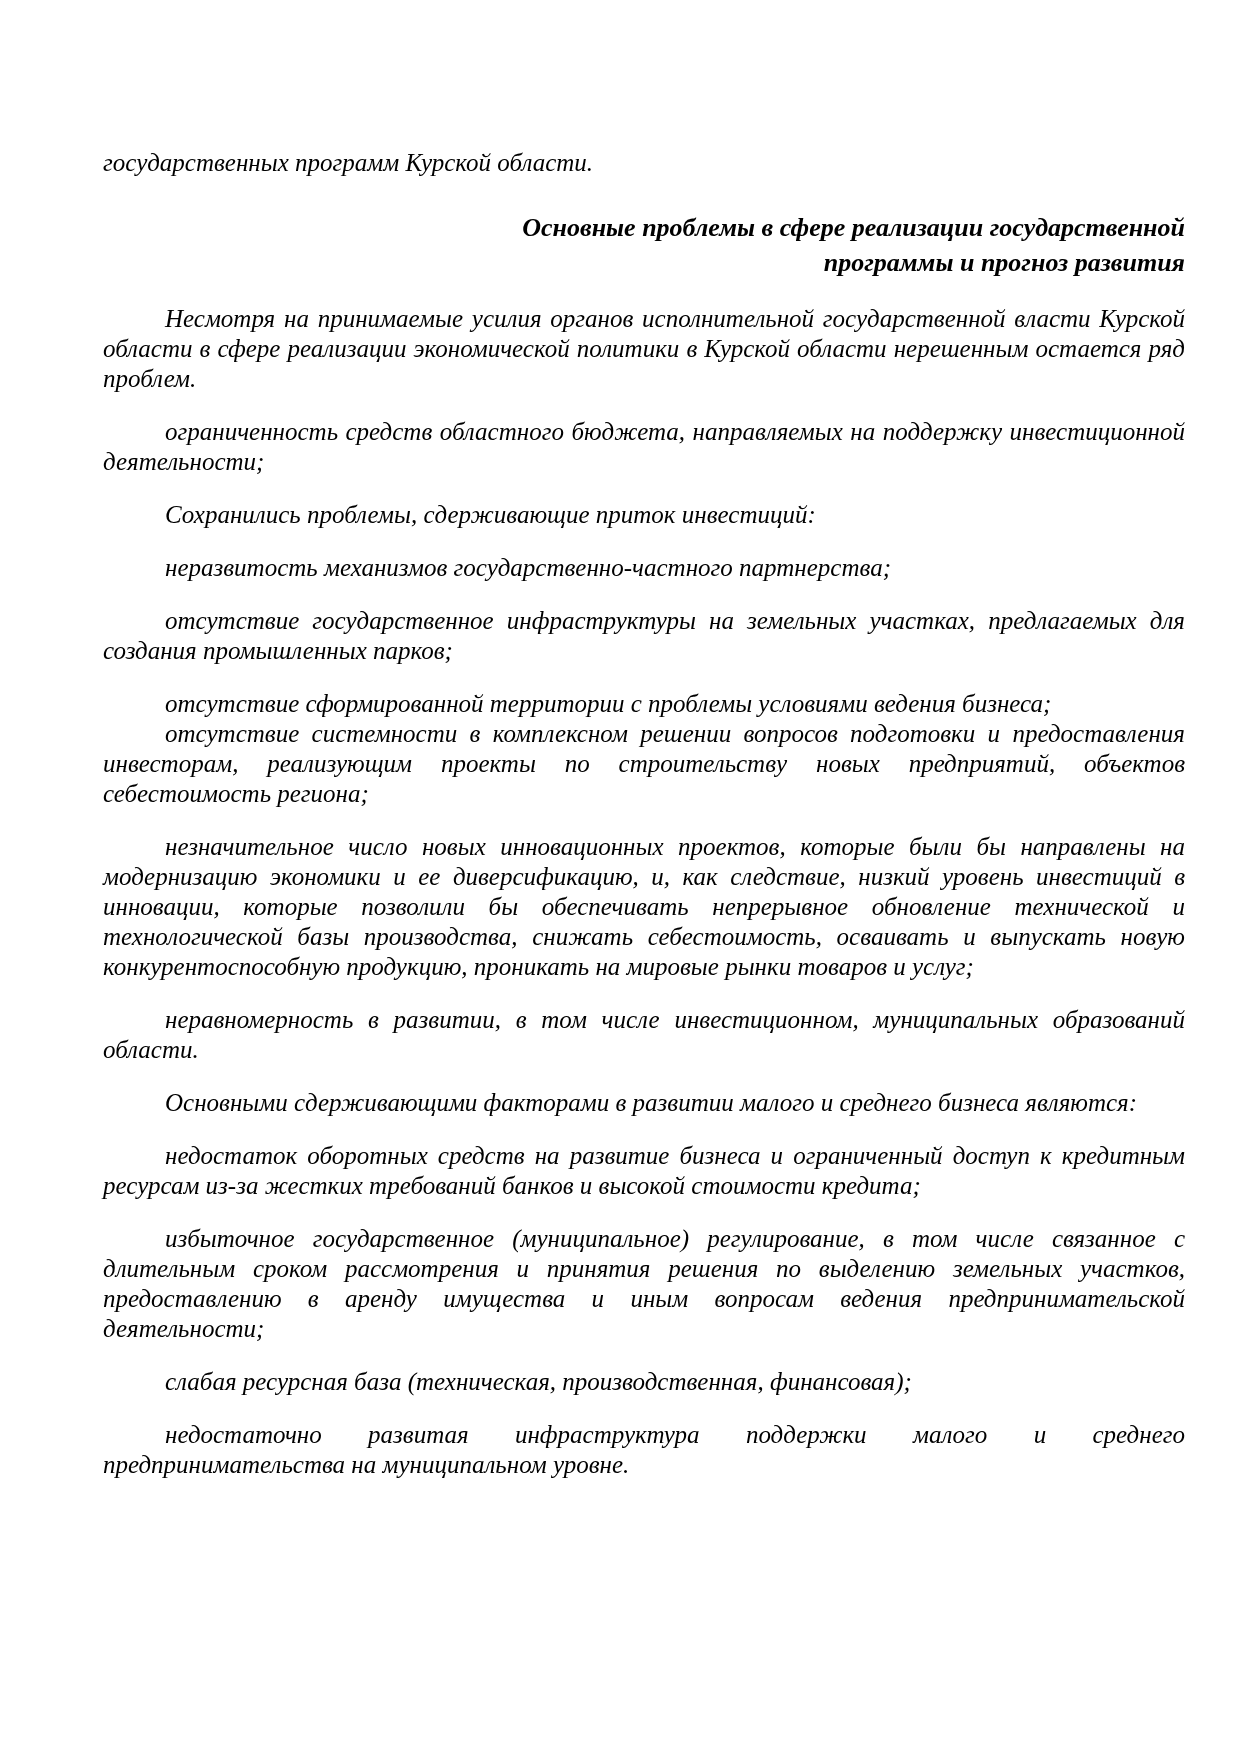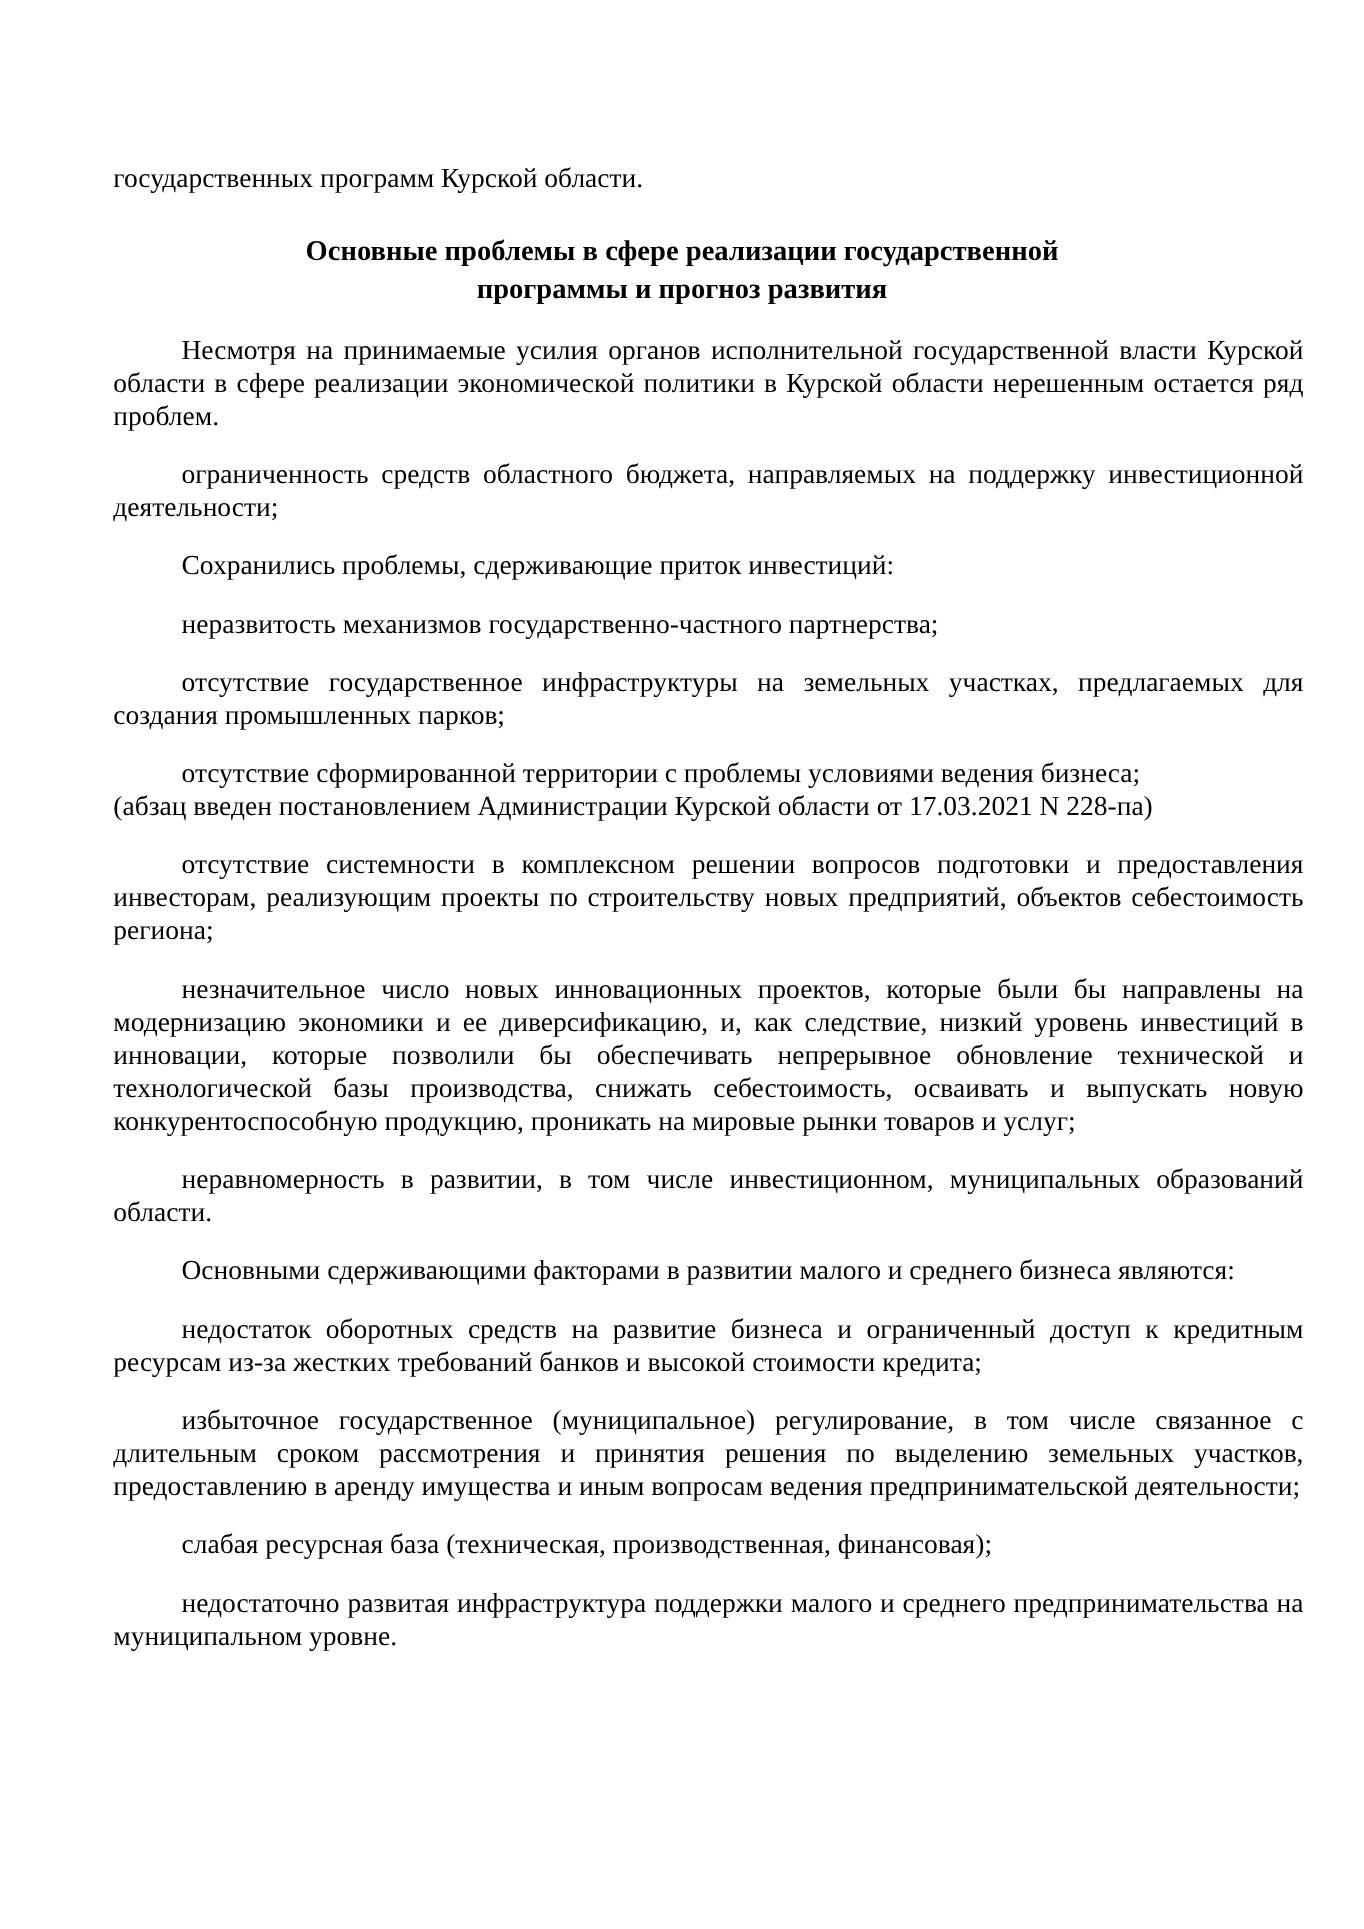--- a/index.html
+++ b/index.html
@@ -14,32 +14,33 @@
     font-family: "Liberation Serif", "DejaVu Serif", serif;
     font-size: 25px;
     overflow: hidden;
   }
   .page {
     box-sizing: border-box;
     width: 1240px;
     height: 1482px;
     padding: 148px 55px 40px 103px;
     background: #ffffff;
+    font-style: italic;
   }
   .lead-line {
     line-height: 30px;
     margin: 0 0 32px 0;
     text-align: left;
     text-indent: 0;
   }
   .heading {
     font-weight: bold;
     font-size: 26px;
     line-height: 35px;
-    text-align: center;
+    text-align: right;
     margin: 0 0 24px -48px; 
   }
   .heading div { white-space: nowrap; }
   p.body-par {
     margin: 0 0 23px 0;
     line-height: 30px;
     text-align: justify;
     text-indent: 62px;
   }
   p.tight {
@@ -63,21 +64,20 @@
     <div>Основные проблемы в сфере реализации государственной</div>
     <div>программы и прогноз развития</div>
   </div>
 
   <p class="body-par">Несмотря на принимаемые усилия органов исполнительной государственной власти Курской области в сфере реализации экономической политики в Курской области нерешенным остается ряд проблем.</p>
   <p class="body-par">ограниченность средств областного бюджета, направляемых на поддержку инвестиционной деятельности;</p>
   <p class="body-par">Сохранились проблемы, сдерживающие приток инвестиций:</p>
   <p class="body-par">неразвитость механизмов государственно-частного партнерства;</p>
   <p class="body-par">отсутствие государственное инфраструктуры на земельных участках, предлагаемых для создания промышленных парков;</p>
   <p class="body-par tight">отсутствие сформированной территории с проблемы условиями ведения бизнеса;</p>
-  <p class="note">(абзац введен постановлением Администрации Курской области от 17.03.2021 N 228-па)</p>
   <p class="body-par">отсутствие системности в комплексном решении вопросов подготовки и предоставления инвесторам, реализующим проекты по строительству новых предприятий, объектов себестоимость региона;</p>
   <p class="body-par">незначительное число новых инновационных проектов, которые были бы направлены на модернизацию экономики и ее диверсификацию, и, как следствие, низкий уровень инвестиций в инновации, которые позволили бы обеспечивать непрерывное обновление технической и технологической базы производства, снижать себестоимость, осваивать и выпускать новую конкурентоспособную продукцию, проникать на мировые рынки товаров и услуг;</p>
   <p class="body-par">неравномерность в развитии, в том числе инвестиционном, муниципальных образований области.</p>
   <p class="body-par">Основными сдерживающими факторами в развитии малого и среднего бизнеса являются:</p>
   <p class="body-par">недостаток оборотных средств на развитие бизнеса и ограниченный доступ к кредитным ресурсам из-за жестких требований банков и высокой стоимости кредита;</p>
   <p class="body-par">избыточное государственное (муниципальное) регулирование, в том числе связанное с длительным сроком рассмотрения и принятия решения по выделению земельных участков, предоставлению в аренду имущества и иным вопросам ведения предпринимательской деятельности;</p>
   <p class="body-par">слабая ресурсная база (техническая, производственная, финансовая);</p>
   <p class="body-par">недостаточно развитая инфраструктура поддержки малого и среднего предпринимательства на муниципальном уровне.</p>
 
 </div>

